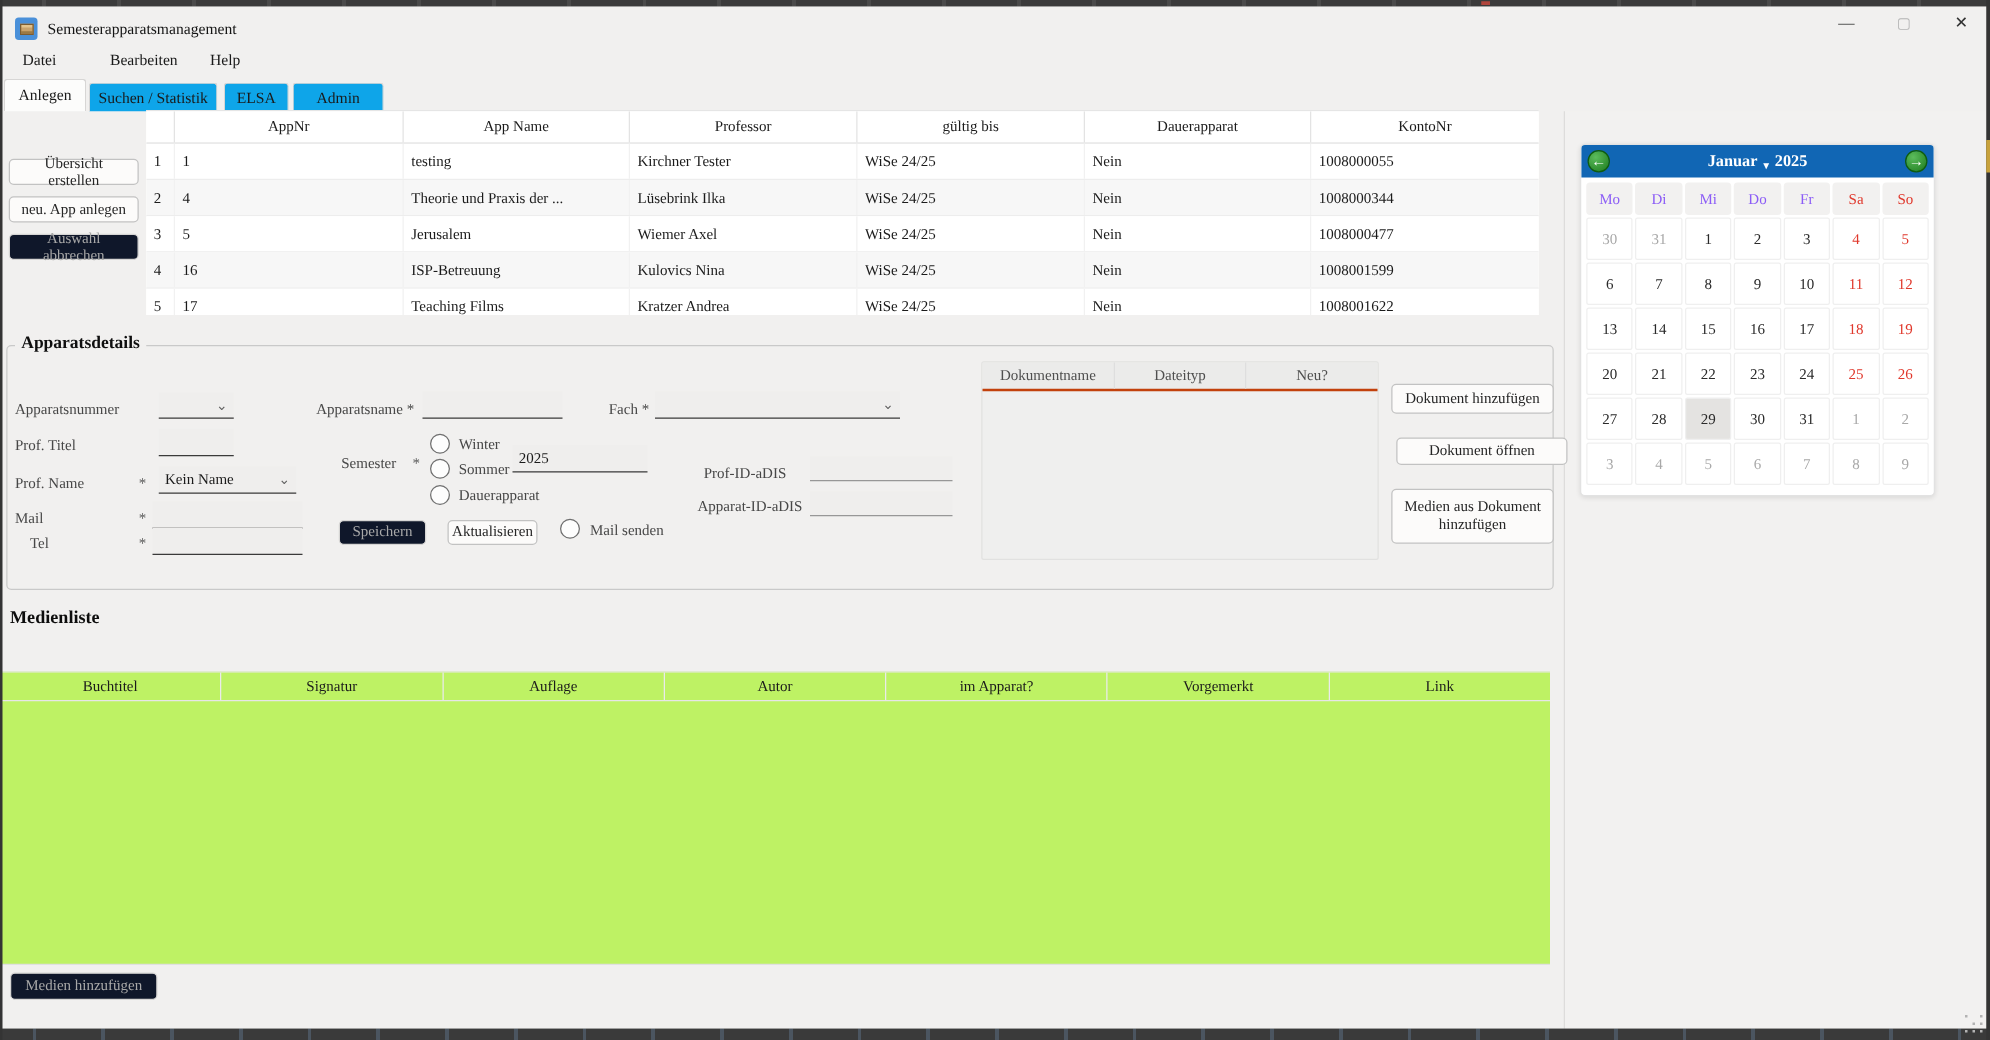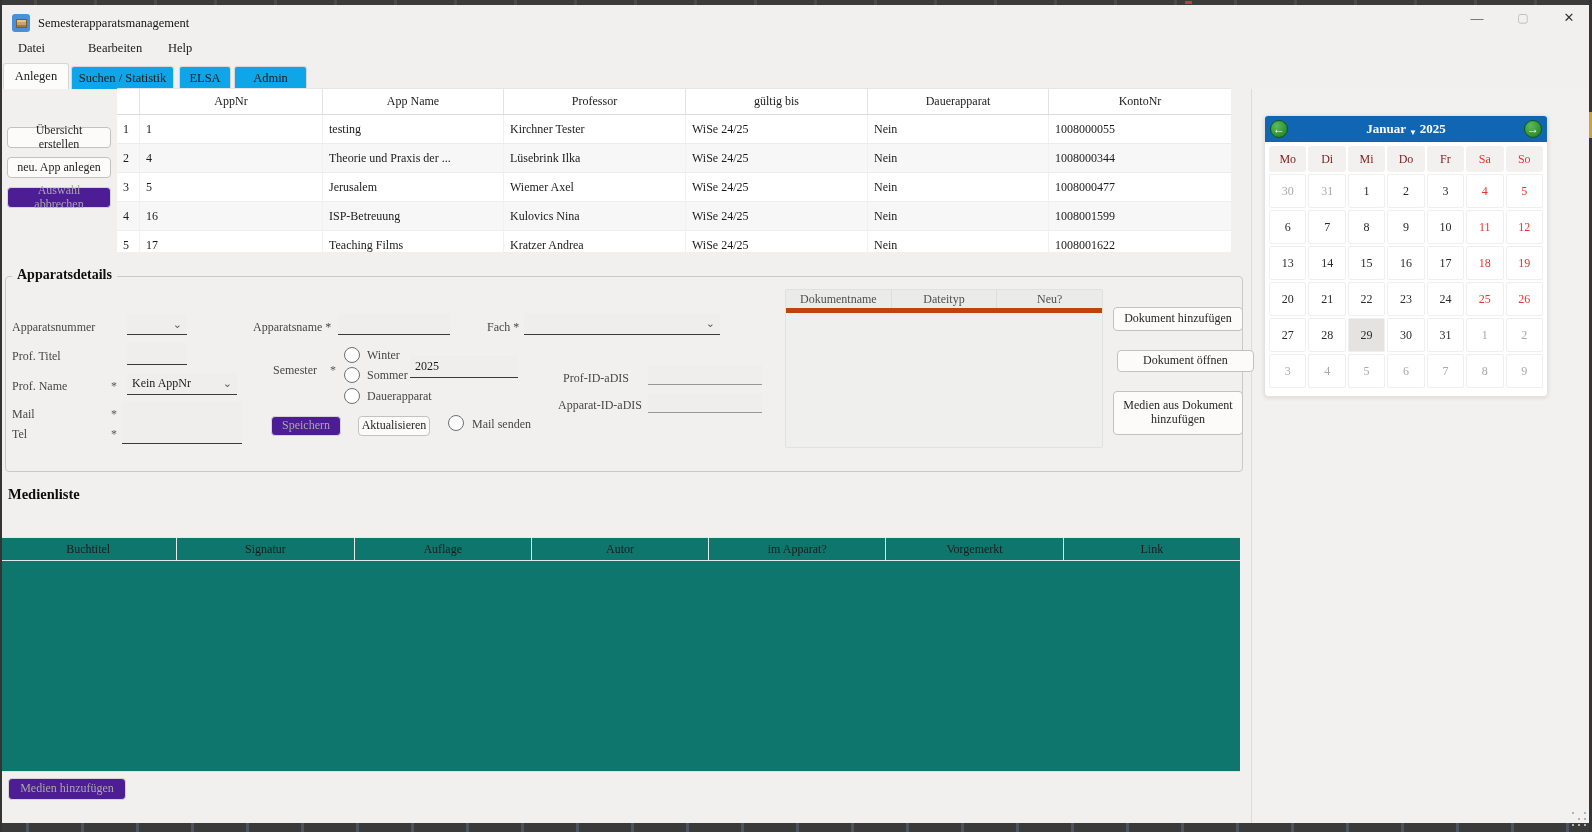--- a/index.html
+++ b/index.html
@@ -41,60 +41,60 @@
   .app-table .tr.alt{background:#f7f7f7}
   .app-table .thr{display:flex;height:26px;align-items:center;border-bottom:1px solid #dcdcdc;background:#fff}
   .app-table .th{display:flex;align-items:center;justify-content:center;height:100%;border-right:1px solid #e3e3e3;color:#1b1b1b}
   .app-table .td{display:flex;align-items:center;height:100%;padding-left:6px;border-right:1px solid #f1f1f1;overflow:hidden;white-space:nowrap}
   .c0{width:23px;flex:none}.c1{width:183px;flex:none}.c2{width:181px;flex:none}.c3{width:182px;flex:none}
   .c4{width:182px;flex:none}.c5{width:181px;flex:none}.c6{width:182px;flex:none;border-right:none!important}
 
   
   .btn{position:absolute;display:flex;align-items:center;justify-content:center;text-align:center;
        background:#fcfbfa;border:1px solid #c2c2c2;border-radius:4px;font-size:12px;color:#262626;padding:0 6px;line-height:1.15}
-  .btn.disabled{color:#a8a8a8;border-color:#d6d5d4;background:#4c1d95}
+  .btn.disabled{color:#a8a8a8;border-color:#d6d5d4;background:#0f172a}
 
   
   .vdivider{left:1251px;top:89px;width:1px;height:734px;background:#dddcdb}
   .right-panel{left:1252px;top:89px;width:337px;height:734px;background:#f2f1f0}
   .cal-card{position:absolute;left:12px;top:26px;width:284px;height:282px;background:#fff;border:1px solid #e2e2e2;
             border-radius:4px;box-shadow:0 1px 4px rgba(0,0,0,.10);overflow:hidden}
   .cal-header{height:26px;background:#1166b4;display:flex;align-items:center;justify-content:space-between;padding:0 5px}
   .cal-title{color:#fff;font-weight:bold;font-size:13px;display:flex;align-items:center;gap:3px}
   .cal-caret{font-size:8px;position:relative;top:3px}
   .cal-nav{width:18px;height:18px;border-radius:50%;border:1px solid #0f5c0f;color:#fff;font-size:12px;font-weight:bold;
            background:radial-gradient(circle at 35% 30%,#5cbc5c,#1c7a1c);display:flex;align-items:center;justify-content:center;line-height:1}
   .cal-grid{display:grid;grid-template-columns:repeat(7,1fr);gap:2px;padding:4px}
-  .cal-dow{height:26px;background:#f2f1f0;border-radius:3px;display:flex;align-items:center;justify-content:center;color:#7f1d1d}
+  .cal-dow{height:26px;background:#f2f1f0;border-radius:3px;display:flex;align-items:center;justify-content:center;color:#8b5cf6}
   .cal-cell{height:34px;background:#fff;border:1px solid #efefef;border-radius:2px;display:flex;align-items:center;justify-content:center;color:#2a2a2a}
   .weekend{color:#e0382c}
   .muted{color:#a8a8a8}
   .today{background:#e4e3e1}
 
   
   .groupbox{left:5px;top:276px;width:1238px;height:196px;border:1px solid #c9c9c9;border-radius:4px}
   .group-legend{left:12px;top:267px;padding:0 5px;background:#f1f0ef;font-weight:bold;font-size:14px;color:#0f0f0f}
   .lbl{position:absolute;color:#474747;white-space:nowrap}
   .req{position:absolute;color:#5a5a5a}
   .field{position:absolute;background:#efeeed;border-bottom:1px solid #3a3a3a;display:flex;align-items:center;padding:0 5px;color:#1b1b1b}
   .field.soft{border-bottom:1px solid #979797}
   .combo{position:absolute;background:#efeeed;border-bottom:1px solid #3a3a3a;display:flex;align-items:center;
          justify-content:space-between;padding:0 5px;color:#1b1b1b}
   .combo .chev{color:#5c5c5c;font-size:11px}
   .radio{position:absolute;width:16px;height:16px;border:1px solid #6f6f6f;border-radius:50%;background:#fdfdfd}
 
   
   .doc-table{left:785px;top:289px;width:318px;height:159px;background:#efefee;border:1px solid #e1e1e0;border-radius:2px}
-  .doc-head{display:flex;height:23px;background:#ebebea;border-bottom:5px solid #c2410c}
+  .doc-head{display:flex;height:23px;background:#ebebea;border-bottom:2px solid #c2410c}
   .doc-th{flex:1;display:flex;align-items:center;justify-content:center;color:#4f4f4f;border-right:1px solid #dedede}
   .doc-th:last-child{border-right:none}
 
   
   .media-title{left:8px;top:486px;font-weight:bold;font-size:14.5px;color:#0d0d0d}
-  .media-table{left:0;top:537px;width:1240px;height:235px;background:#0f766e;border-top:1px solid #e8e8e8;border-bottom:1px solid #e0e0e0}
+  .media-table{left:0;top:537px;width:1240px;height:235px;background:#bef264;border-top:1px solid #e8e8e8;border-bottom:1px solid #e0e0e0}
   .media-head{display:flex;height:23px;border-bottom:1px solid #e6e6e6}
   .media-th{flex:1;display:flex;align-items:center;justify-content:center;color:#1b1b1b;border-right:1px solid #eaeaea}
   .media-th:last-child{border-right:none}
 
   .grip{left:1572px;top:812px;width:2px;height:2px;background:#b3b3b3;
         box-shadow:12px 0 #b3b3b3,6px 6px #b3b3b3,12px 6px #b3b3b3,0 12px #b3b3b3,6px 12px #b3b3b3,12px 12px #b3b3b3}
 </style>
 </head>
 <body>
 
@@ -275,29 +275,29 @@
   <div class="lbl" style="left:367px;top:348px">Winter</div>
   <span class="radio" style="left:344px;top:367px"></span>
   <div class="lbl" style="left:367px;top:368px">Sommer</div>
   <span class="radio" style="left:344px;top:388px"></span>
   <div class="lbl" style="left:367px;top:389px">Dauerapparat</div>
   <div class="field" style="left:410px;top:356px;width:108px;height:22px">2025</div>
 
   <div class="lbl" style="left:12px;top:379px">Prof. Name</div>
   <div class="req" style="left:111px;top:379px">*</div>
   <div class="combo" style="left:127px;top:373px;width:110px;height:22px">
-      <span>Kein AppNr</span>
+      <span>Kein Name</span>
       <span class="chev">⌄</span>
     </div>
 
   <div class="lbl" style="left:12px;top:407px">Mail</div>
   <div class="req" style="left:111px;top:407px">*</div>
   <div class="field" style="left:122px;top:401px;width:120px;height:22px"></div>
 
-  <div class="lbl" style="left:12px;top:427px">Tel</div>
+  <div class="lbl" style="left:24px;top:427px">Tel</div>
   <div class="req" style="left:111px;top:427px">*</div>
   <div class="field" style="left:122px;top:422px;width:120px;height:22px"></div>
 
   <div class="lbl" style="left:563px;top:371px">Prof-ID-aDIS</div>
   <div class="field soft" style="left:648px;top:365px;width:114px;height:20px"></div>
   <div class="lbl" style="left:558px;top:398px">Apparat-ID-aDIS</div>
   <div class="field soft" style="left:648px;top:393px;width:114px;height:20px"></div>
 
   <div class="btn disabled" style="left:271px;top:416px;width:70px;height:20px">Speichern</div>
   <div class="btn" style="left:358px;top:416px;width:72px;height:20px">Aktualisieren</div>

